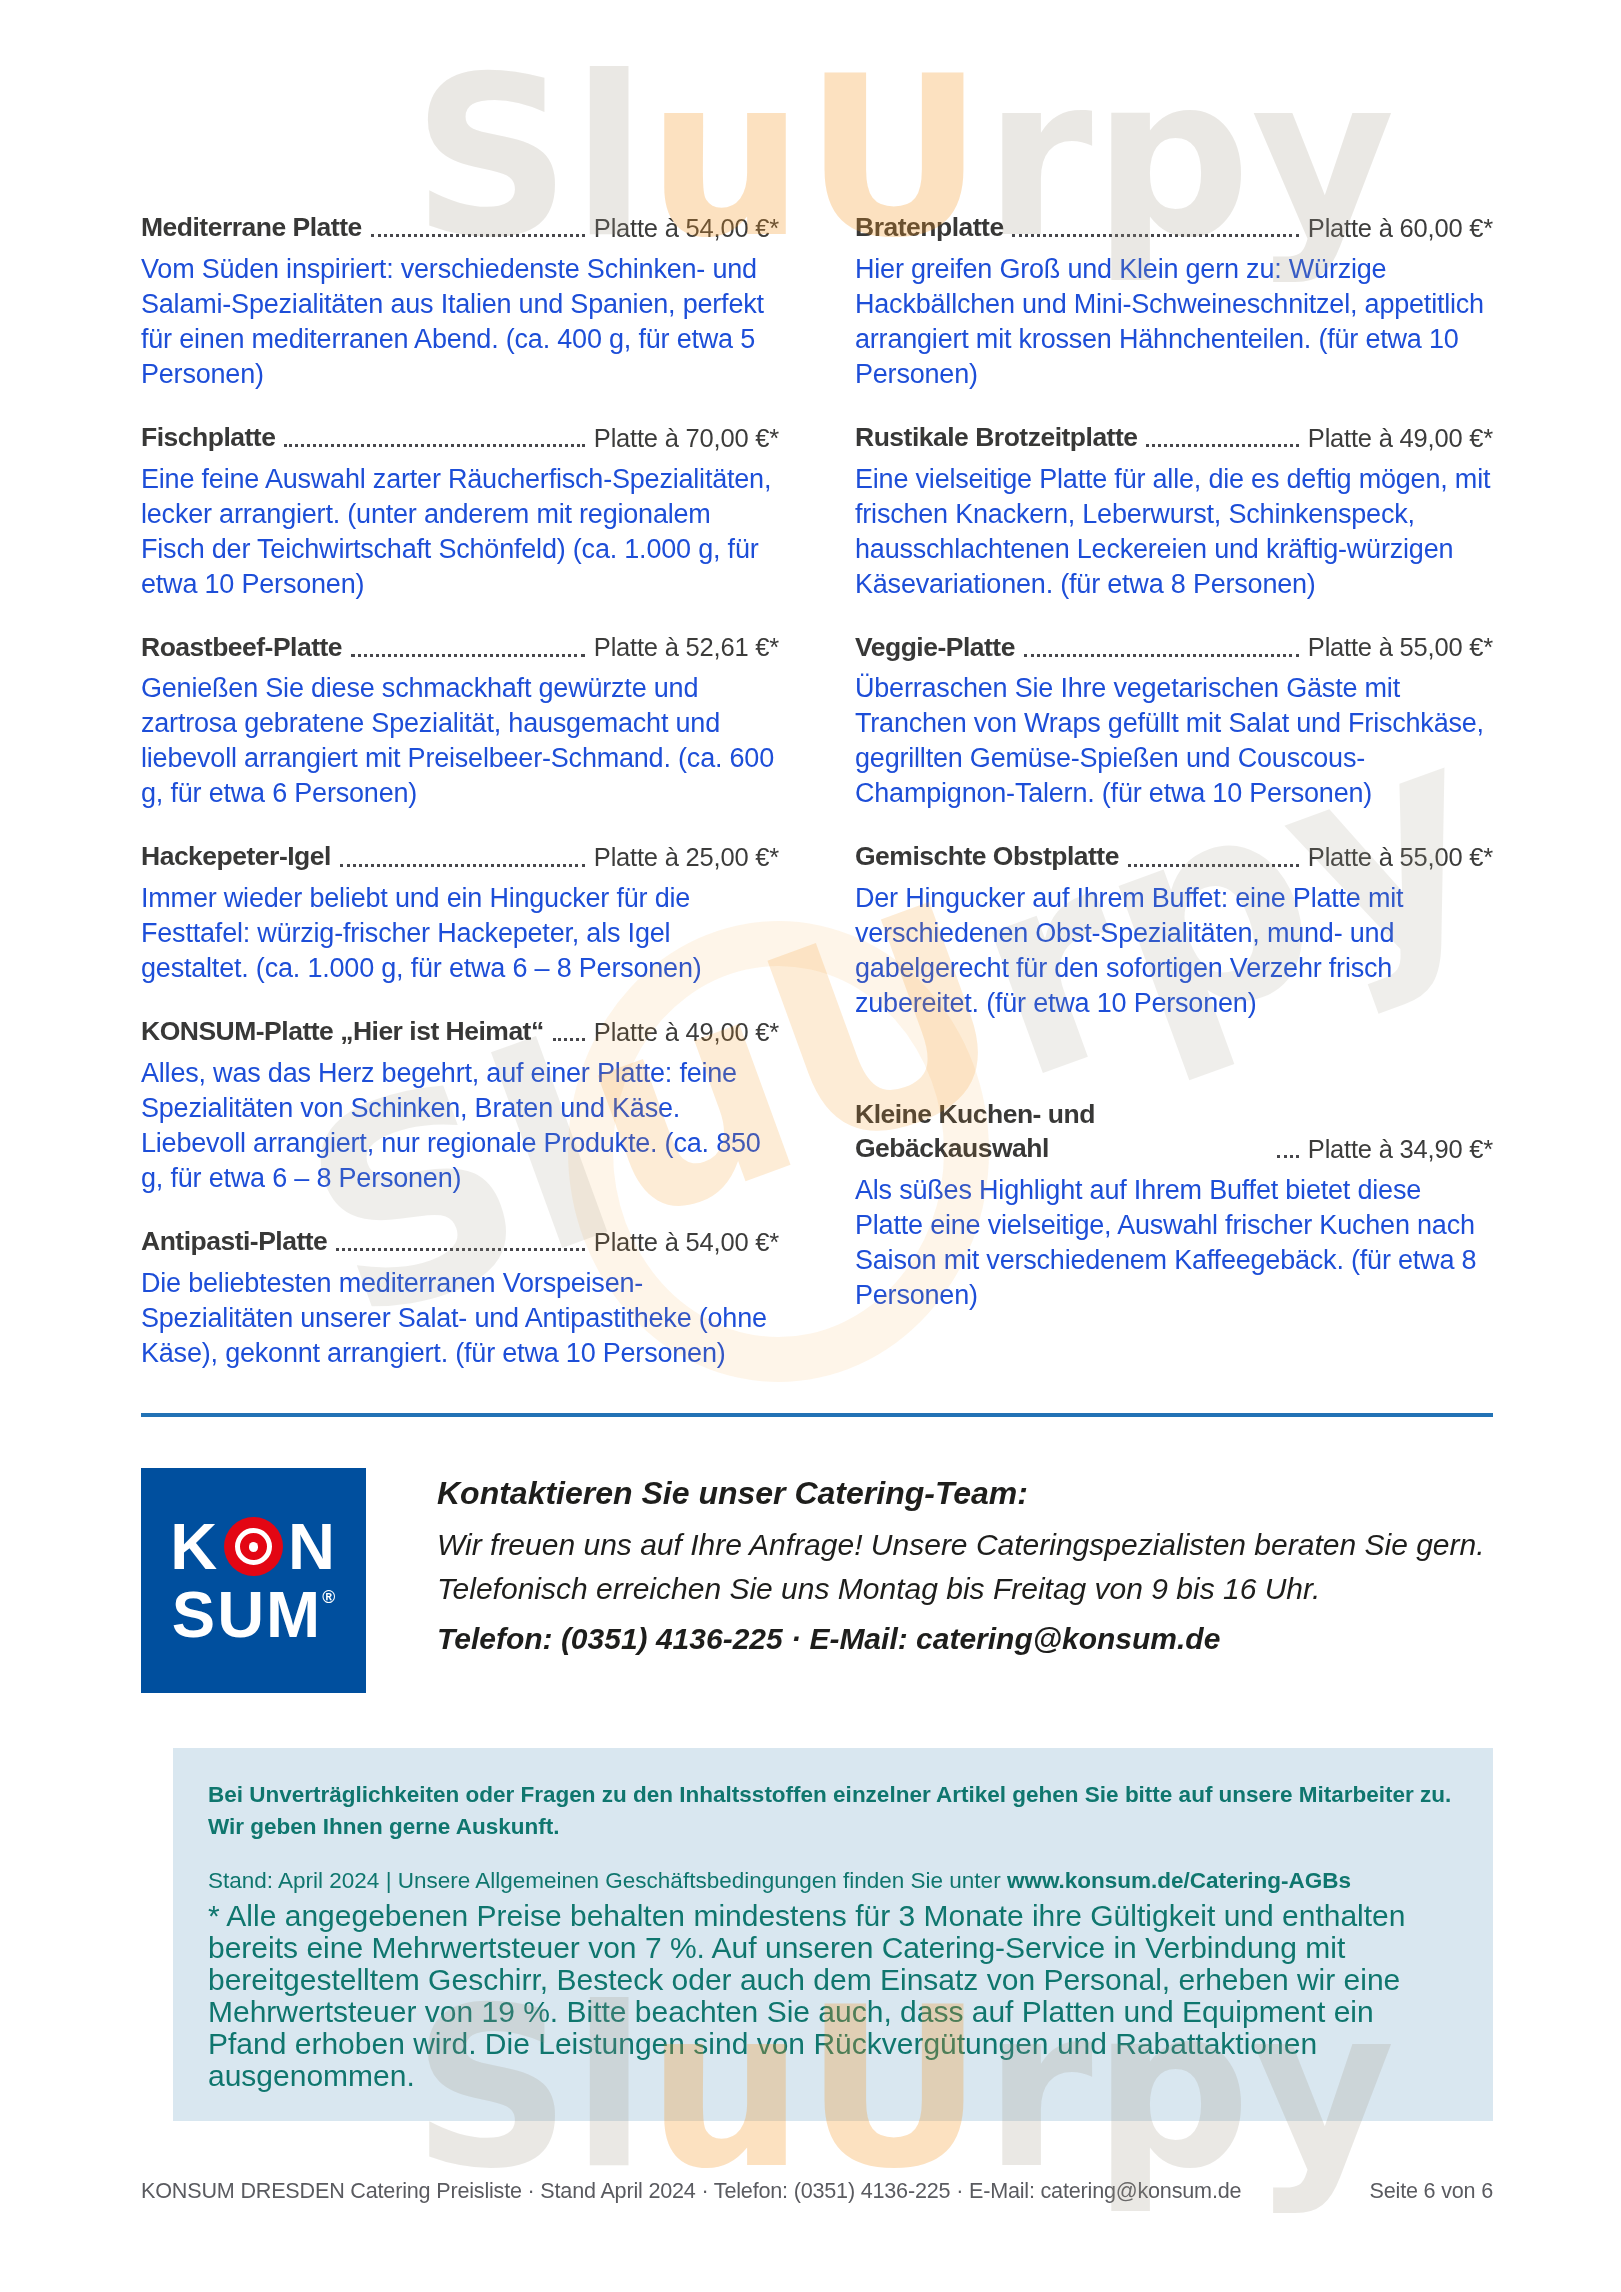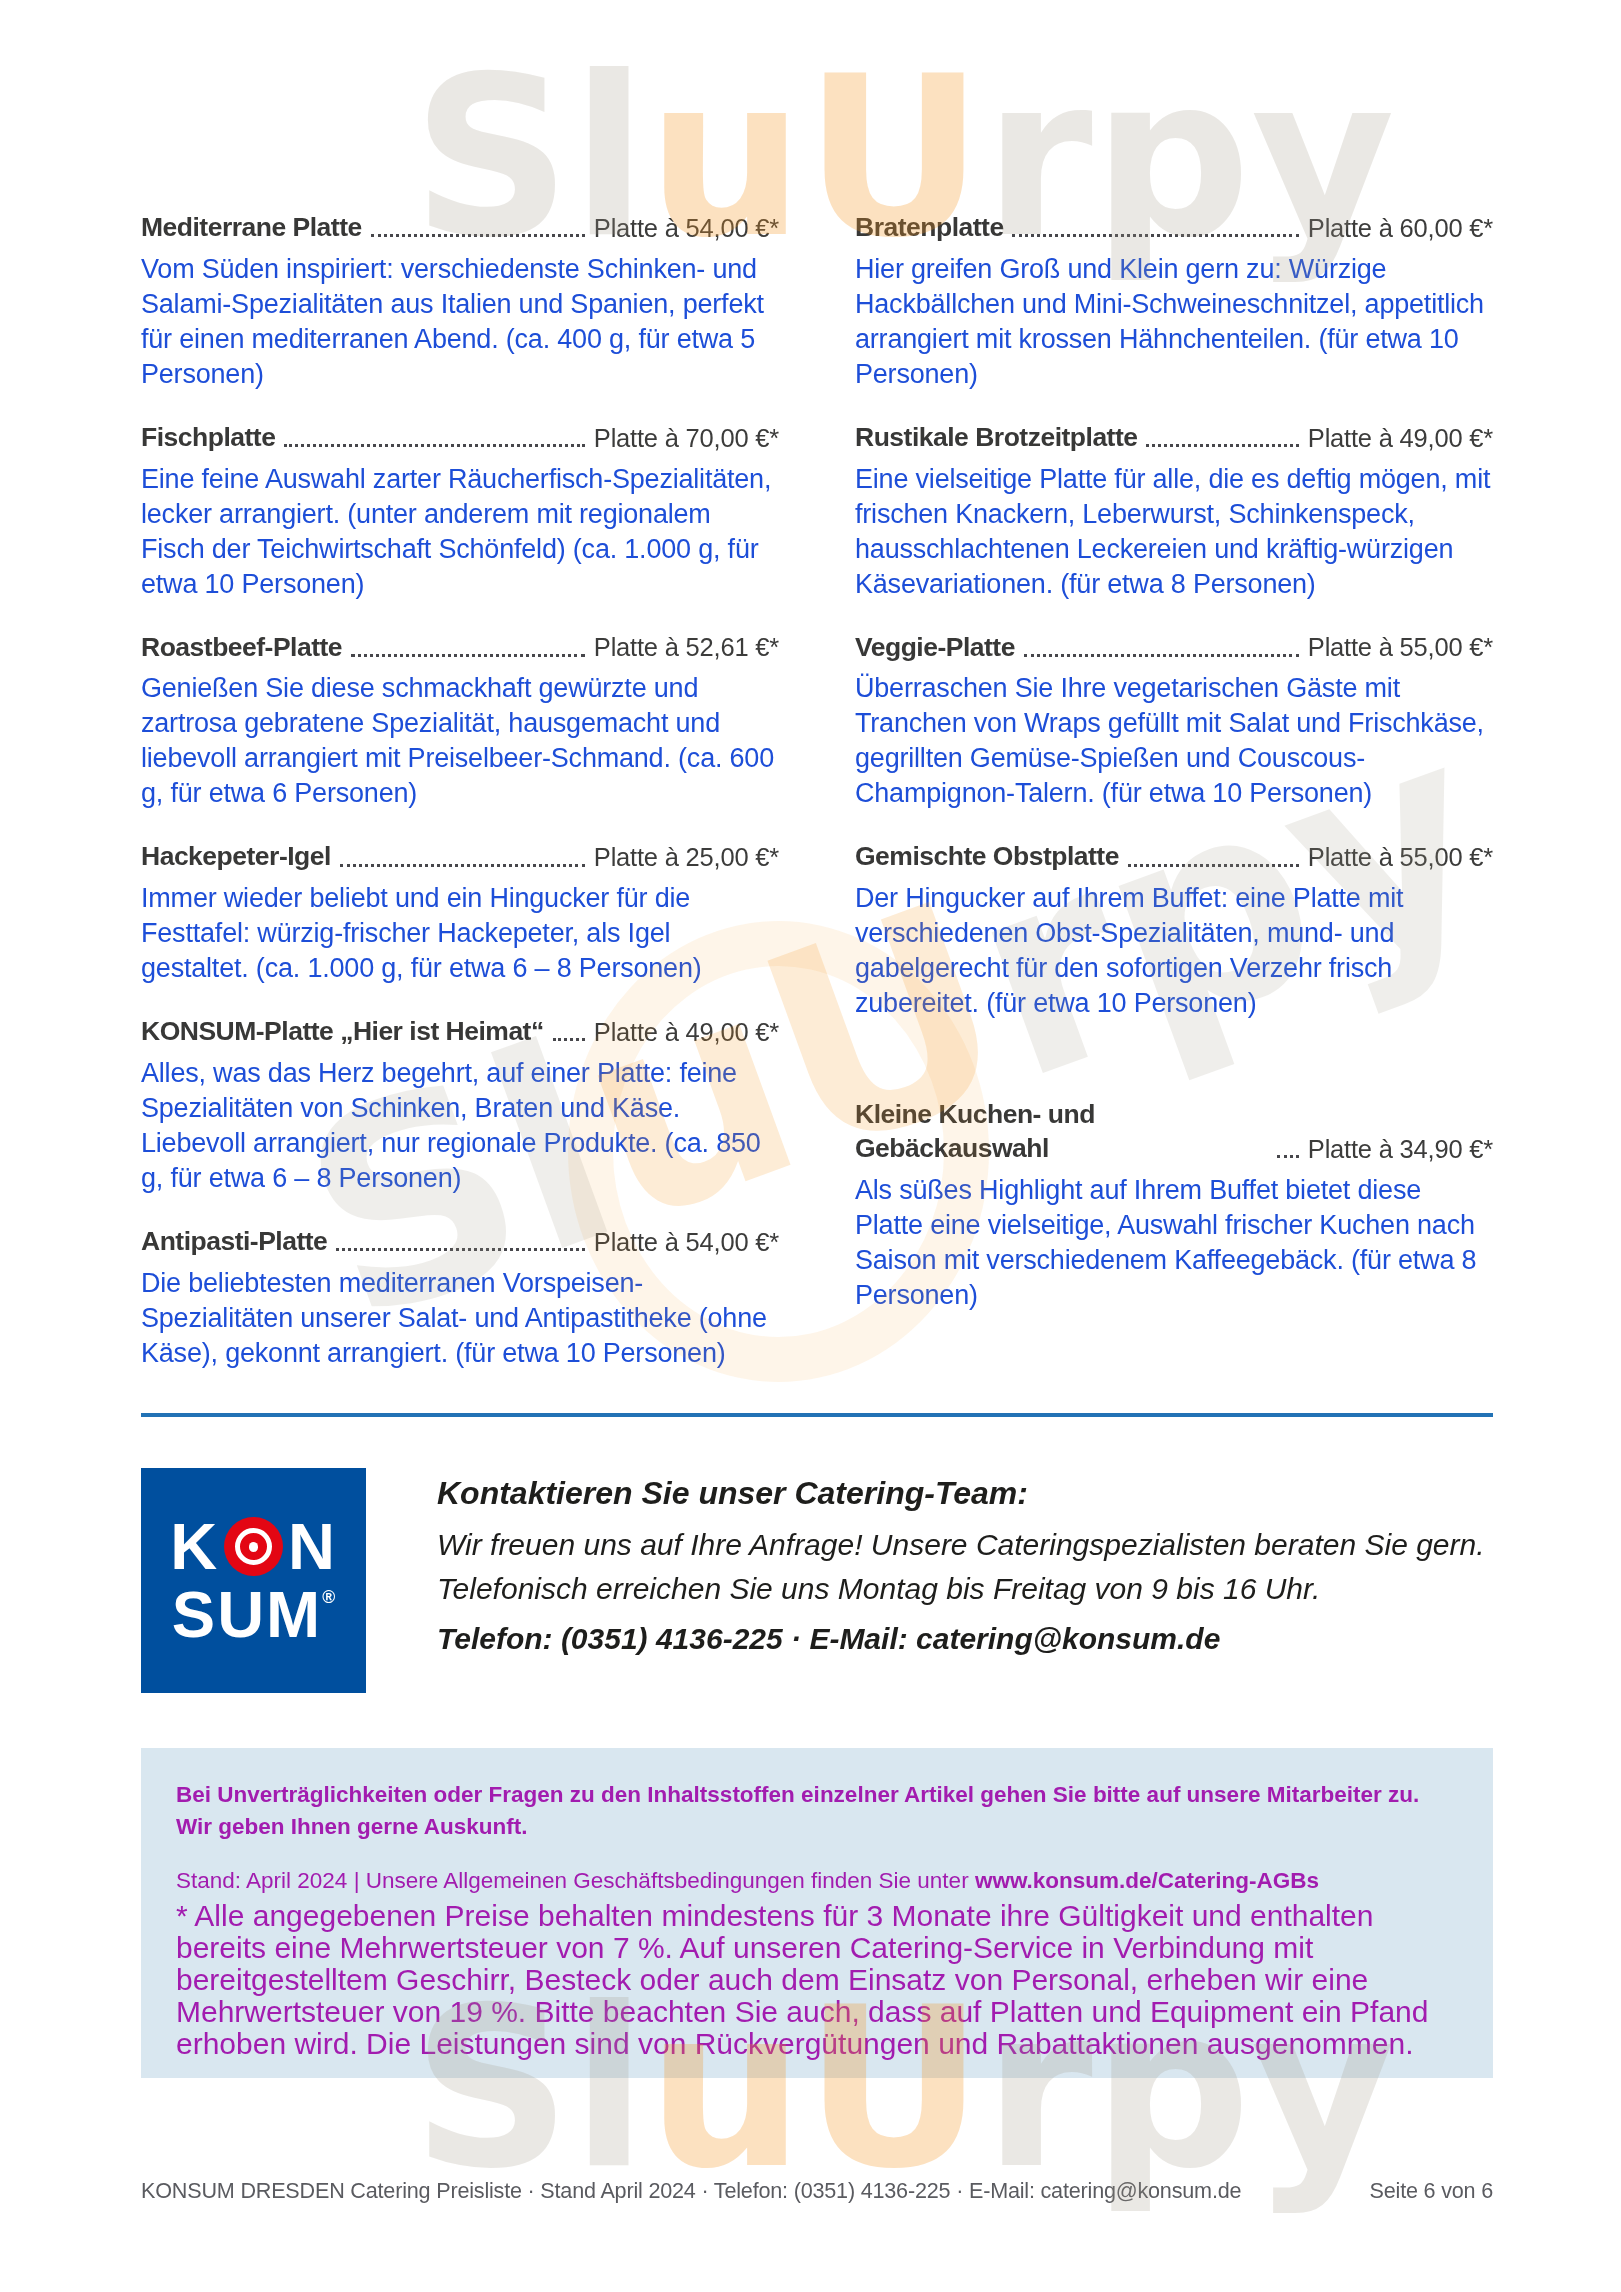--- a/index.html
+++ b/index.html
@@ -97,22 +97,23 @@
 
   .contact-text { flex:1 1 auto; font-style:italic; color:#1e1e1c; padding-top:3.9px; }
   .contact-heading { font-size:32px; font-weight:bold; line-height:1.35; }
   .contact-body { font-size:30px; line-height:44px; margin-top:7.8px; }
   .contact-phone { font-size:30px; font-weight:bold; line-height:44px; margin-top:5.9px; }
 
   
   .infobox {
     margin-top:55px;
     background:#d9e7f0;
-    padding:31px 35px 18px 35px;
-    color:#a21caf;
+    padding:31px 35px 29px 35px;
+    color:#0f766e;
+    margin-left:32px;
   }
   .infobox .notice { font-weight:bold; font-size:22.5px; line-height:32px; }
   .infobox .stand { margin-top:21.6px; font-size:22.5px; line-height:32px; }
   .infobox .stand .agb-link { font-weight:bold; }
   .infobox .legal { margin-top:2.9px; font-size:30px; line-height:32px; }
 
   
   .footer {
     position:absolute; z-index:1;
     left:141px; right:128px; top:2178px;

